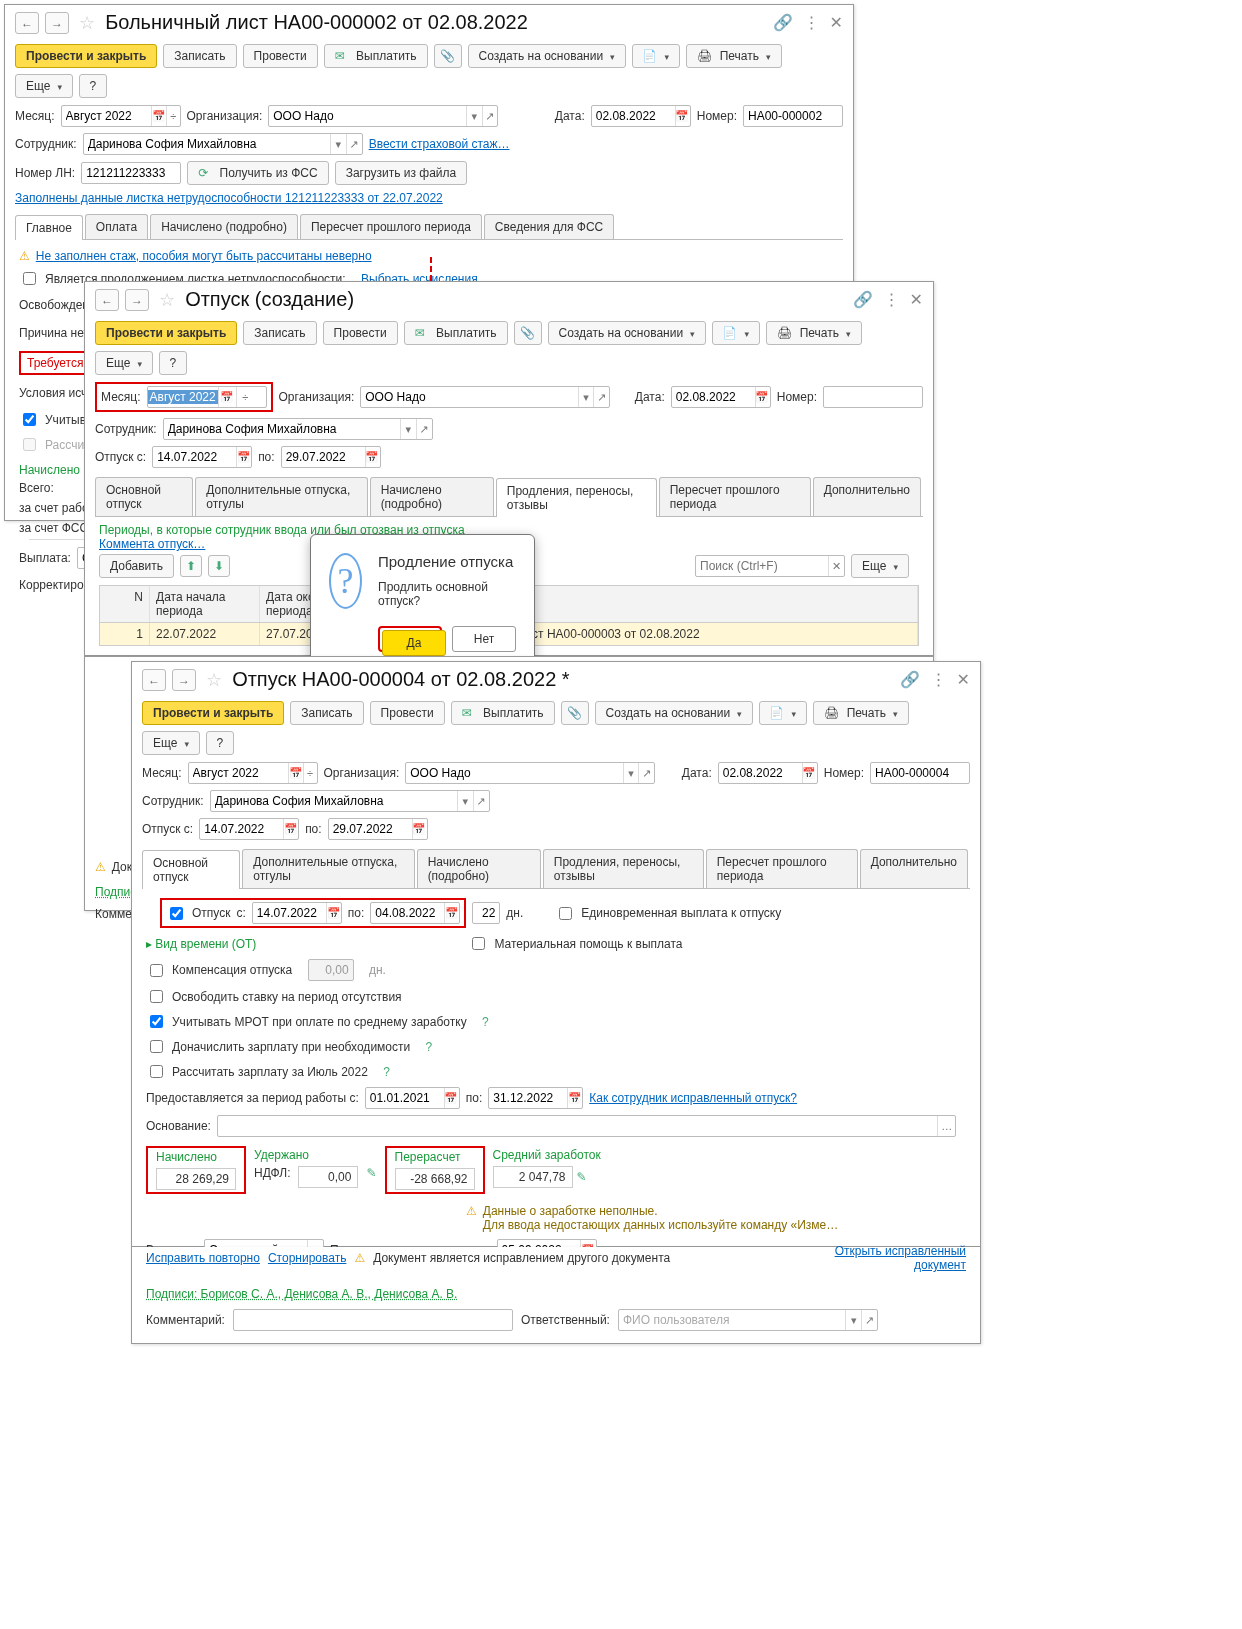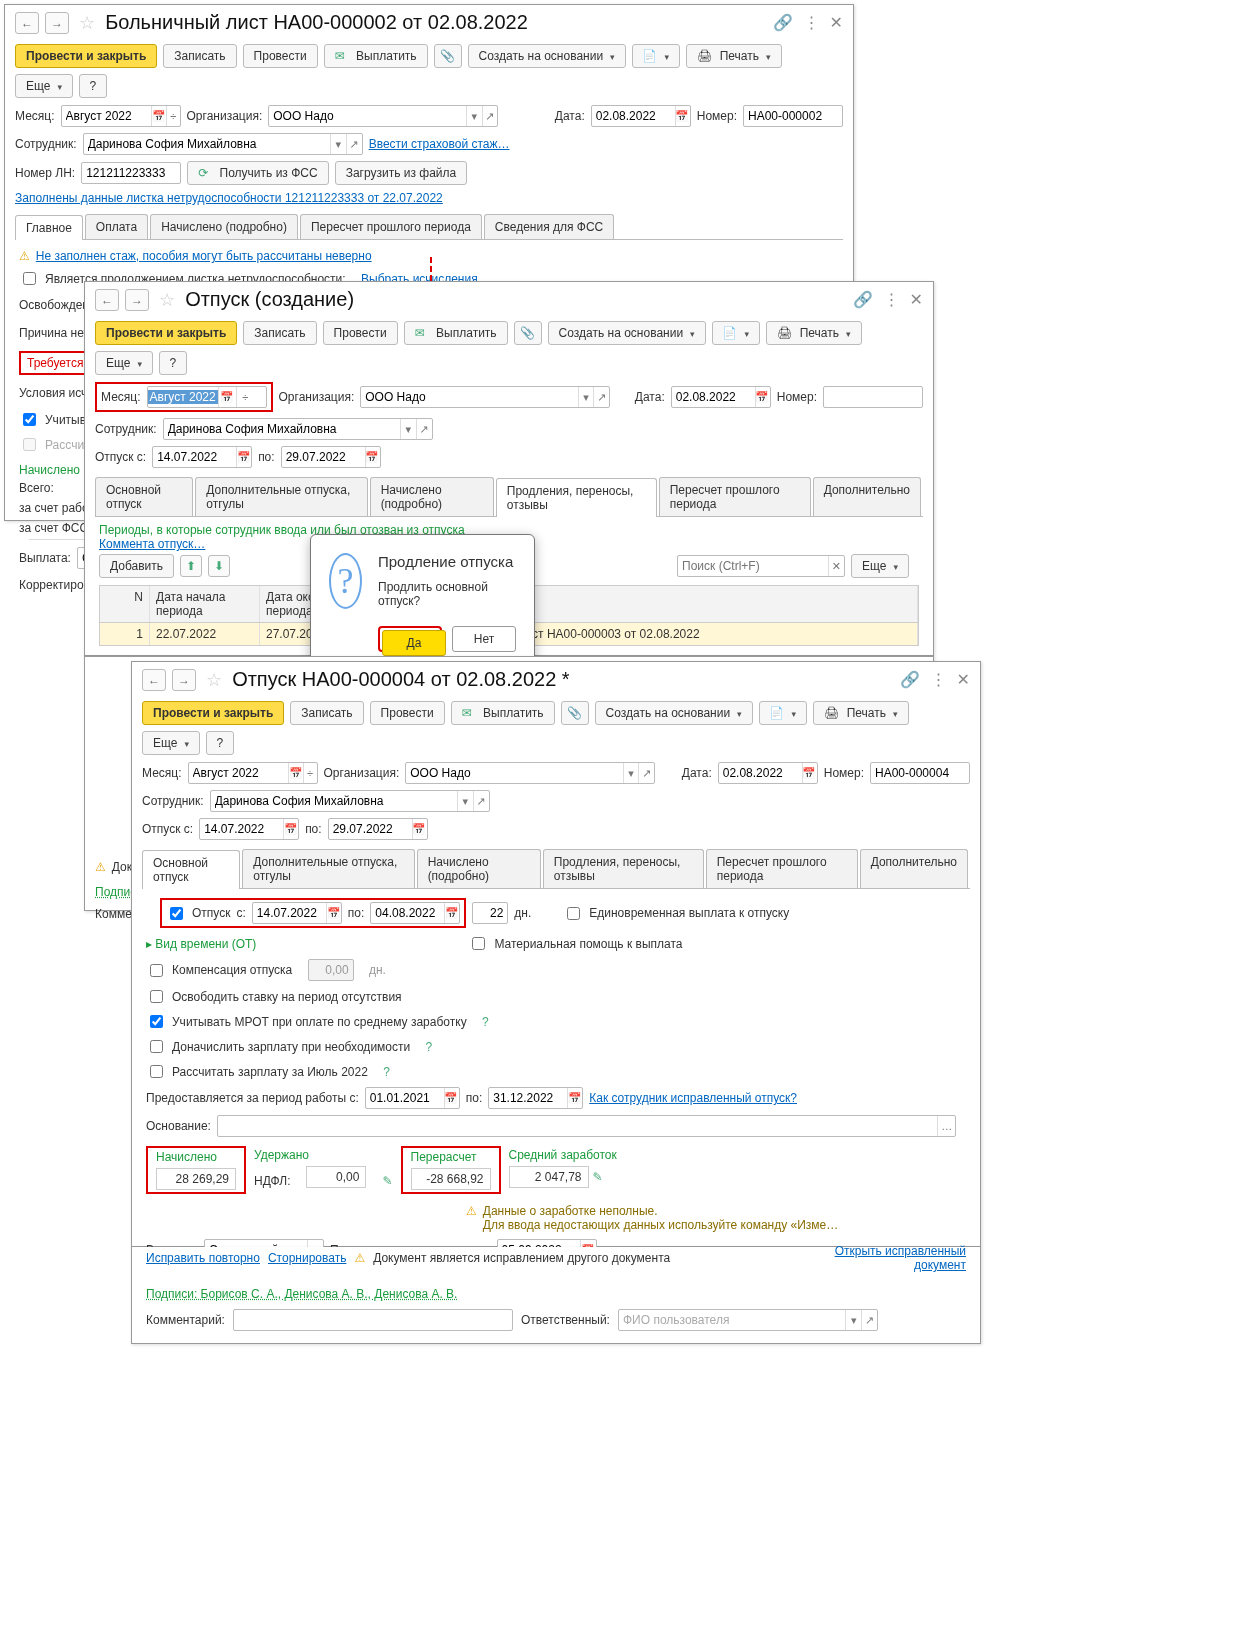--- a/index.html
+++ b/index.html
@@ -313,21 +313,21 @@
     <span class="tab">Дополнительно</span>
   </div>
   <div class="pane">
     <div class="green">Периоды, в которые сотрудник ввода или был отозван из отпуска</div>
     <div><span class="link">Коммента отпуск…</span></div>
     <div class="form-row" style="padding-left:0">
       <span class="btn">Добавить</span>
       <span class="small-btn">⬆</span>
       <span class="small-btn">⬇</span>
       <div class="spacer"></div>
-      <span class="fld" style="width:168px">
+      <span class="fld" style="width:150px">
             <input style="color: rgb(170, 170, 170);" placeholder="Поиск (Ctrl+F)">
             <span class="ic">✕</span>
           </span>
       <span class="btn">
             <span>Еще</span>
             <span class="drop"></span>
           </span>
     </div>
     <div class="table">
       <div class="hdr">
@@ -463,21 +463,21 @@
         <span class="fld" style="width:90px">
               <input value="14.07.2022" style="">
               <span class="ic">📅</span>
             </span>
         <span>по:</span>
         <span class="fld" style="width:90px">
               <input value="04.08.2022" style="">
               <span class="ic">📅</span>
             </span>
       </div>
-      <span class="fld" style="width:36px">
+      <span class="fld" style="width:28px">
             <input style="text-align: right;" value="22">
           </span>
       <span>дн.</span>
       <span style="width:20px"></span>
       <input type="checkbox" class="chk" style="">
           <span>Единовременная выплата к отпуску</span>
     </div>
     <div class="form-row" style="padding-left:0">
       <span class="green" style="cursor:pointer">▸ <span>Вид времени (ОТ)</span></span>
       <span style="width:200px"></span>
@@ -515,21 +515,21 @@
           </span>
     </div>
 
     <div class="calc-block">
       <div class="calc-cell red-frame">
         <span class="green">Начислено</span>
         <span class="v">28 269,29</span>
       </div>
       <div class="calc-cell">
         <span class="green">Удержано</span>
-        <div style="display:flex; gap:16px; align-items:flex-end">
+        <div style="display:flex; gap:8px; align-items:flex-start">
           <span>НДФЛ:</span>
           <span class="v" style="min-width:60px">0,00</span>
           <span style="color:#4a7;cursor:pointer">✎</span>
         </div>
       </div>
       <div class="calc-cell red-frame">
         <span class="green">Перерасчет</span>
         <span class="v">-28 668,92</span>
       </div>
       <div class="calc-cell">

